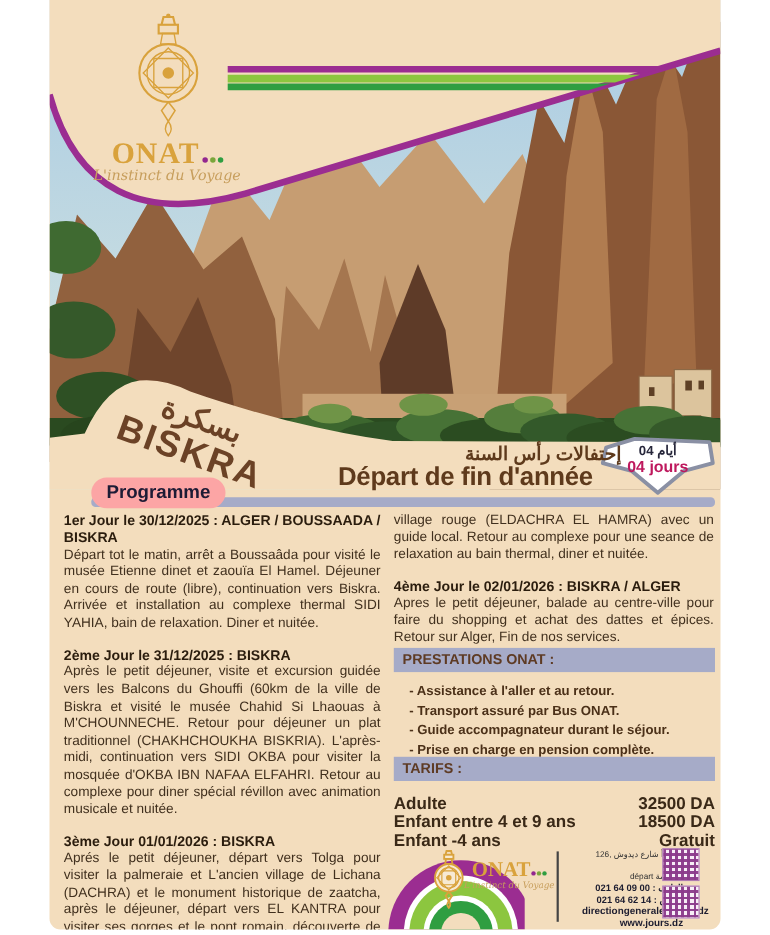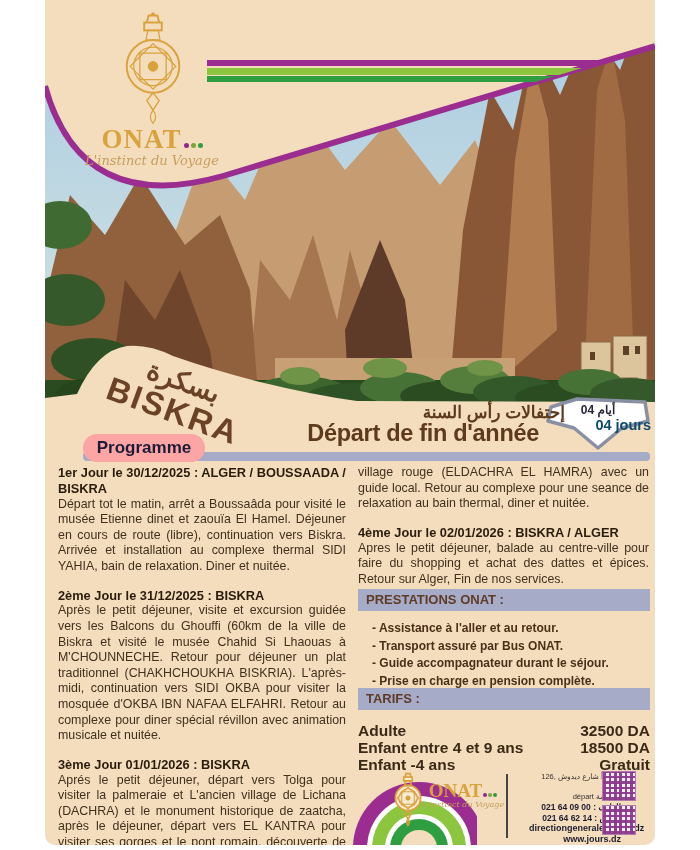--- a/index.html
+++ b/index.html
@@ -20,21 +20,21 @@
   .city-block { position:absolute; left:78px; top:346px; transform:rotate(20deg); transform-origin:left top;
                 color:#6b4226; text-align:center; line-height:1.0;
                 text-shadow:1px 1px 0 #f3ddbd, -1px -1px 0 #f3ddbd; }
   .city-ar { font-size:27px; font-weight:bold; }
   .city-lat { font-size:33px; font-weight:bold; letter-spacing:2px; }
 
   
   .badge { position:absolute; left:500px; top:396px; width:106px; height:57px; }
   .badge svg { position:absolute; inset:0; }
   .badge-ar { position:absolute; left:0; top:7px; width:100%; text-align:center; font-size:12px; font-weight:bold; color:#26263a; }
-  .badge-fr { position:absolute; left:0; top:21px; width:100%; text-align:right; font-size:14.5px; font-weight:bold; color:#0c4a6e; }
+  .badge-fr { position:absolute; left:0; top:21px; width:100%; text-align:center; font-size:14.5px; font-weight:bold; color:#be185d; }
 
   
   .event-ar { position:absolute; right:90px; top:402px; font-size:17px; font-weight:bold; color:#5e3a1c; }
   .event-fr { position:absolute; right:116px; top:420px; font-size:23.5px; font-weight:bold; color:#5e3a1c; letter-spacing:-0.3px; }
 
   .title-bar { position:absolute; left:38px; top:452px; width:567px; height:9px; background:#a6abc8; border-radius:4px; }
   .prog-pill { position:absolute; left:38px; top:434px; width:122px; height:28px; background:#fca5a5; border-radius:14px;
                text-align:center; line-height:27px; font-size:17px; font-weight:bold; color:#1d1b35; }
 
   

